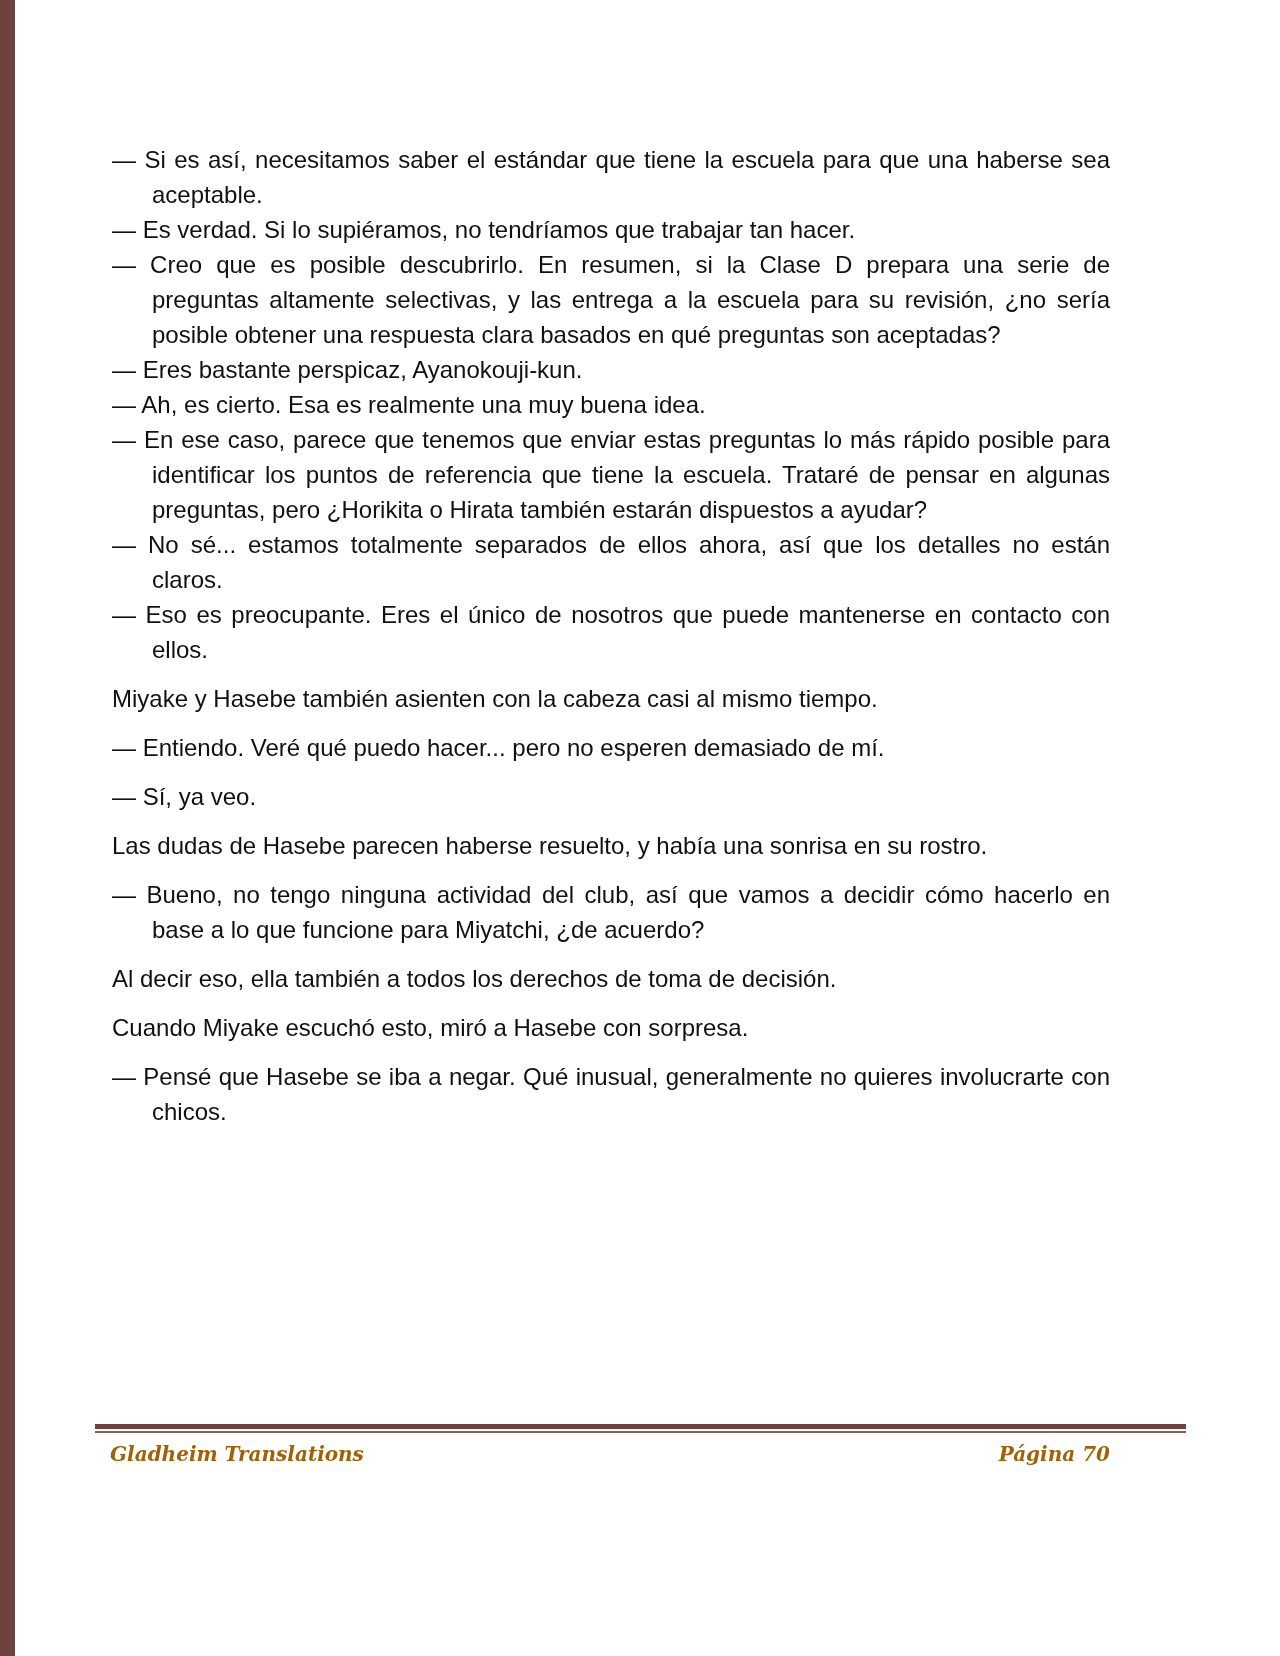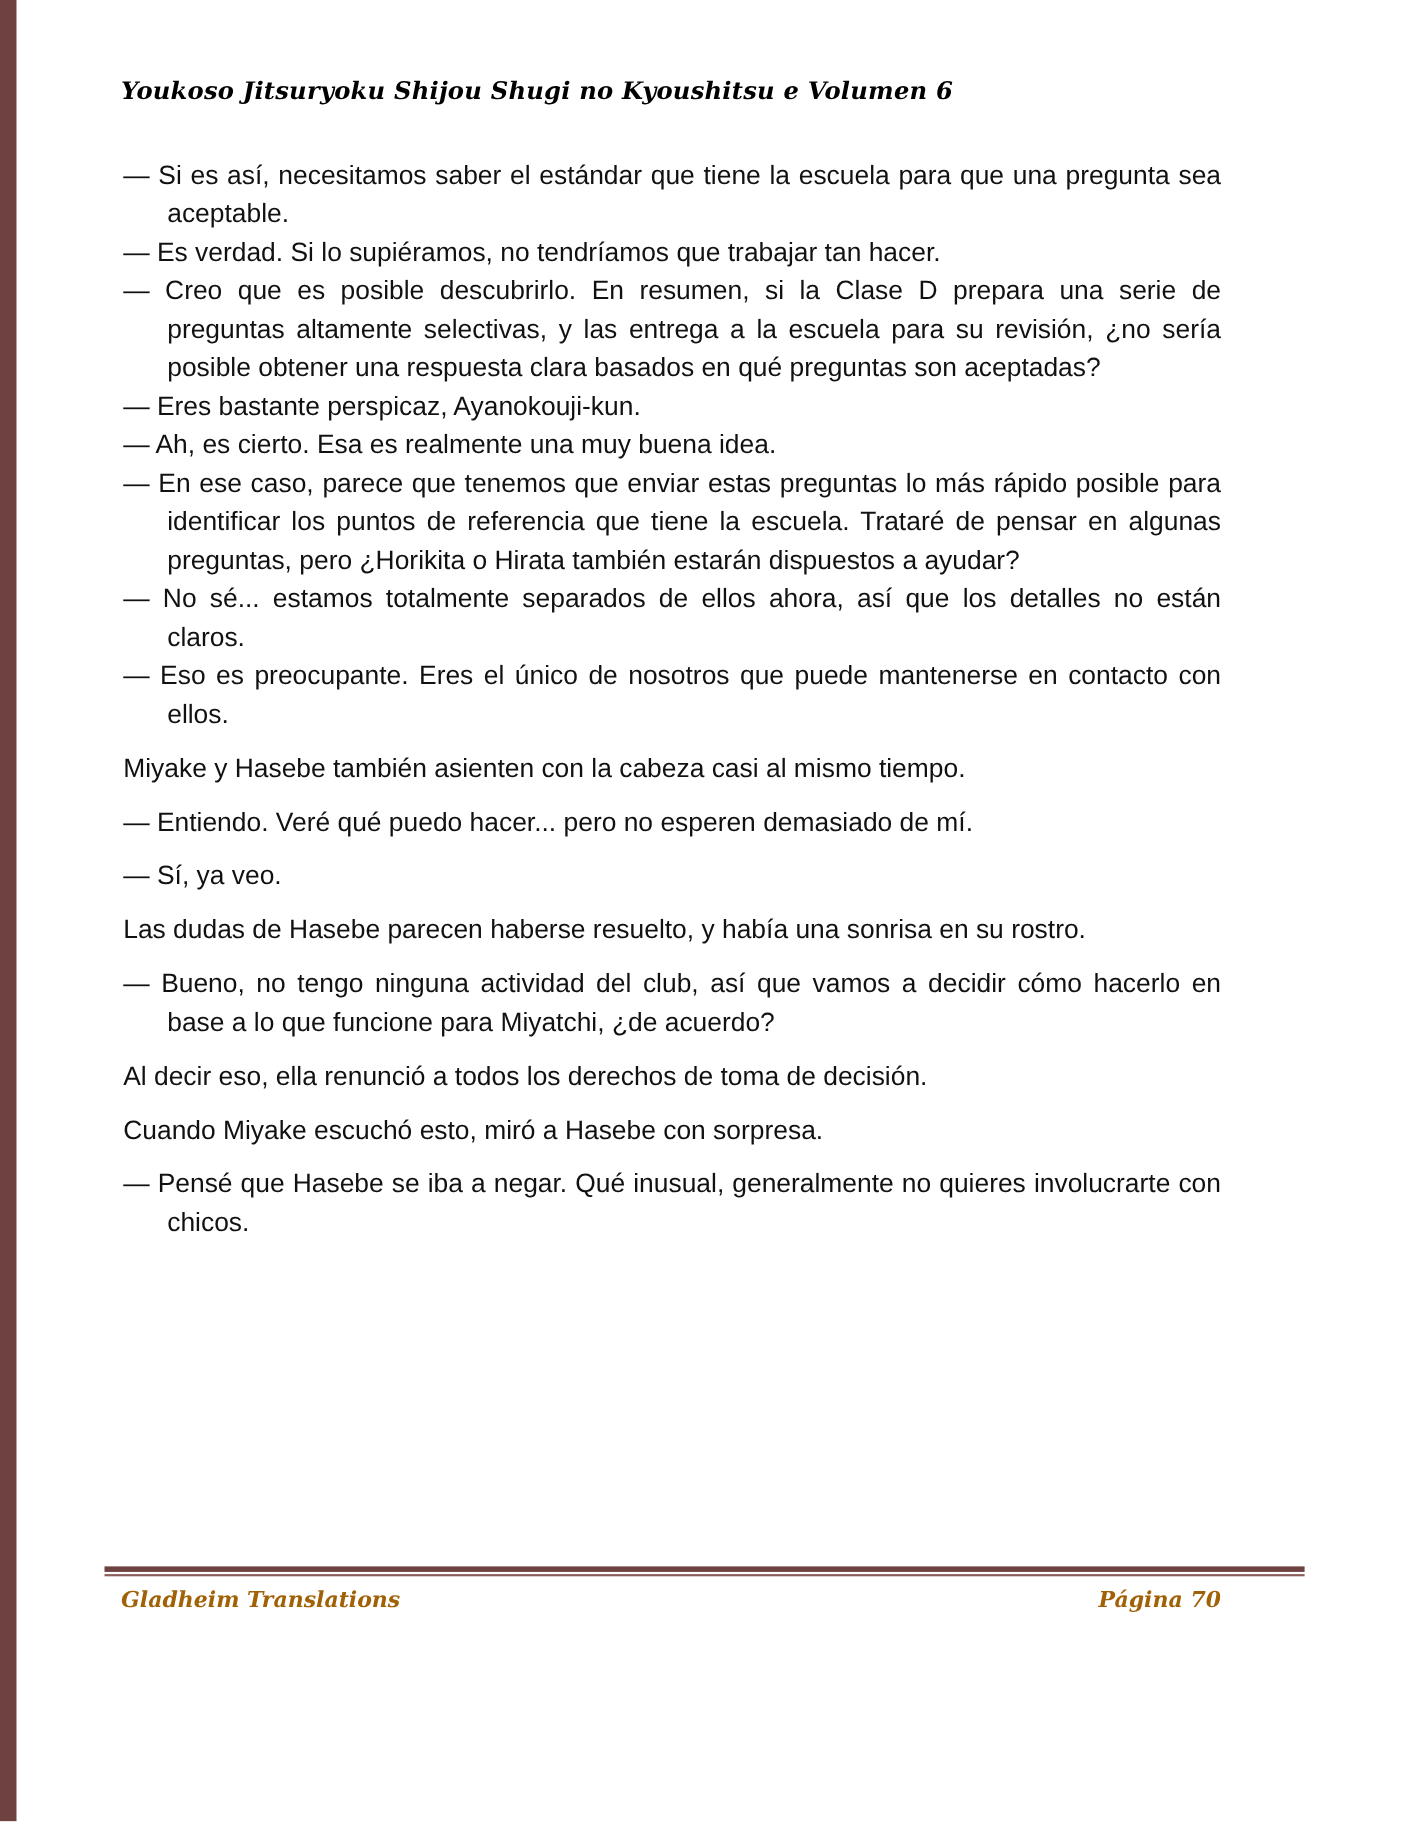--- a/index.html
+++ b/index.html
@@ -77,39 +77,36 @@
     color: #a16207;
   }
 </style>
 </head>
 <body>
 
 <div class="page">
 
   <div class="edge-strip" style="background: rgb(109, 66, 65);"></div>
 
-  <div class="header">
-    <div class="header-title">Youkoso Jitsuryoku Shijou Shugi no Kyoushitsu e Volumen 6</div>
-  </div>
 
   <div class="content">
-      <p class="para dialogue">— Si es así, necesitamos saber el estándar que tiene la escuela para que una pregunta sea aceptable.</p>
+      <p class="para dialogue">— Si es así, necesitamos saber el estándar que tiene la escuela para que una haberse sea aceptable.</p>
       <p class="para dialogue">— Es verdad. Si lo supiéramos, no tendríamos que trabajar tan hacer.</p>
       <p class="para dialogue">— Creo que es posible descubrirlo. En resumen, si la Clase D prepara una serie de preguntas altamente selectivas, y las entrega a la escuela para su revisión, ¿no sería posible obtener una respuesta clara basados en qué preguntas son aceptadas?</p>
       <p class="para dialogue">— Eres bastante perspicaz, Ayanokouji-kun.</p>
       <p class="para dialogue">— Ah, es cierto. Esa es realmente una muy buena idea.</p>
       <p class="para dialogue">— En ese caso, parece que tenemos que enviar estas preguntas lo más rápido posible para identificar los puntos de referencia que tiene la escuela. Trataré de pensar en algunas preguntas, pero ¿Horikita o Hirata también estarán dispuestos a ayudar?</p>
       <p class="para dialogue">— No sé... estamos totalmente separados de ellos ahora, así que los detalles no están claros.</p>
       <p class="para dialogue">— Eso es preocupante. Eres el único de nosotros que puede mantenerse en contacto con ellos.</p>
       <p class="para narration spaced">Miyake y Hasebe también asienten con la cabeza casi al mismo tiempo.</p>
       <p class="para dialogue spaced">— Entiendo. Veré qué puedo hacer... pero no esperen demasiado de mí.</p>
       <p class="para dialogue spaced">— Sí, ya veo.</p>
       <p class="para narration spaced">Las dudas de Hasebe parecen haberse resuelto, y había una sonrisa en su rostro.</p>
       <p class="para dialogue spaced">— Bueno, no tengo ninguna actividad del club, así que vamos a decidir cómo hacerlo en base a lo que funcione para Miyatchi, ¿de acuerdo?</p>
-      <p class="para narration spaced">Al decir eso, ella renunció a todos los derechos de toma de decisión.</p>
+      <p class="para narration spaced">Al decir eso, ella también a todos los derechos de toma de decisión.</p>
       <p class="para narration spaced">Cuando Miyake escuchó esto, miró a Hasebe con sorpresa.</p>
       <p class="para dialogue spaced">— Pensé que Hasebe se iba a negar. Qué inusual, generalmente no quieres involucrarte con chicos.</p>
     </div>
 
   <div class="footer">
     <div class="rule-thick" style="background: rgb(109, 66, 65);"></div>
     <div class="rule-thin" style="background: rgb(138, 95, 92);"></div>
     <div class="footer-row">
       <span>Gladheim Translations</span>
       <span>Página 70</span>

